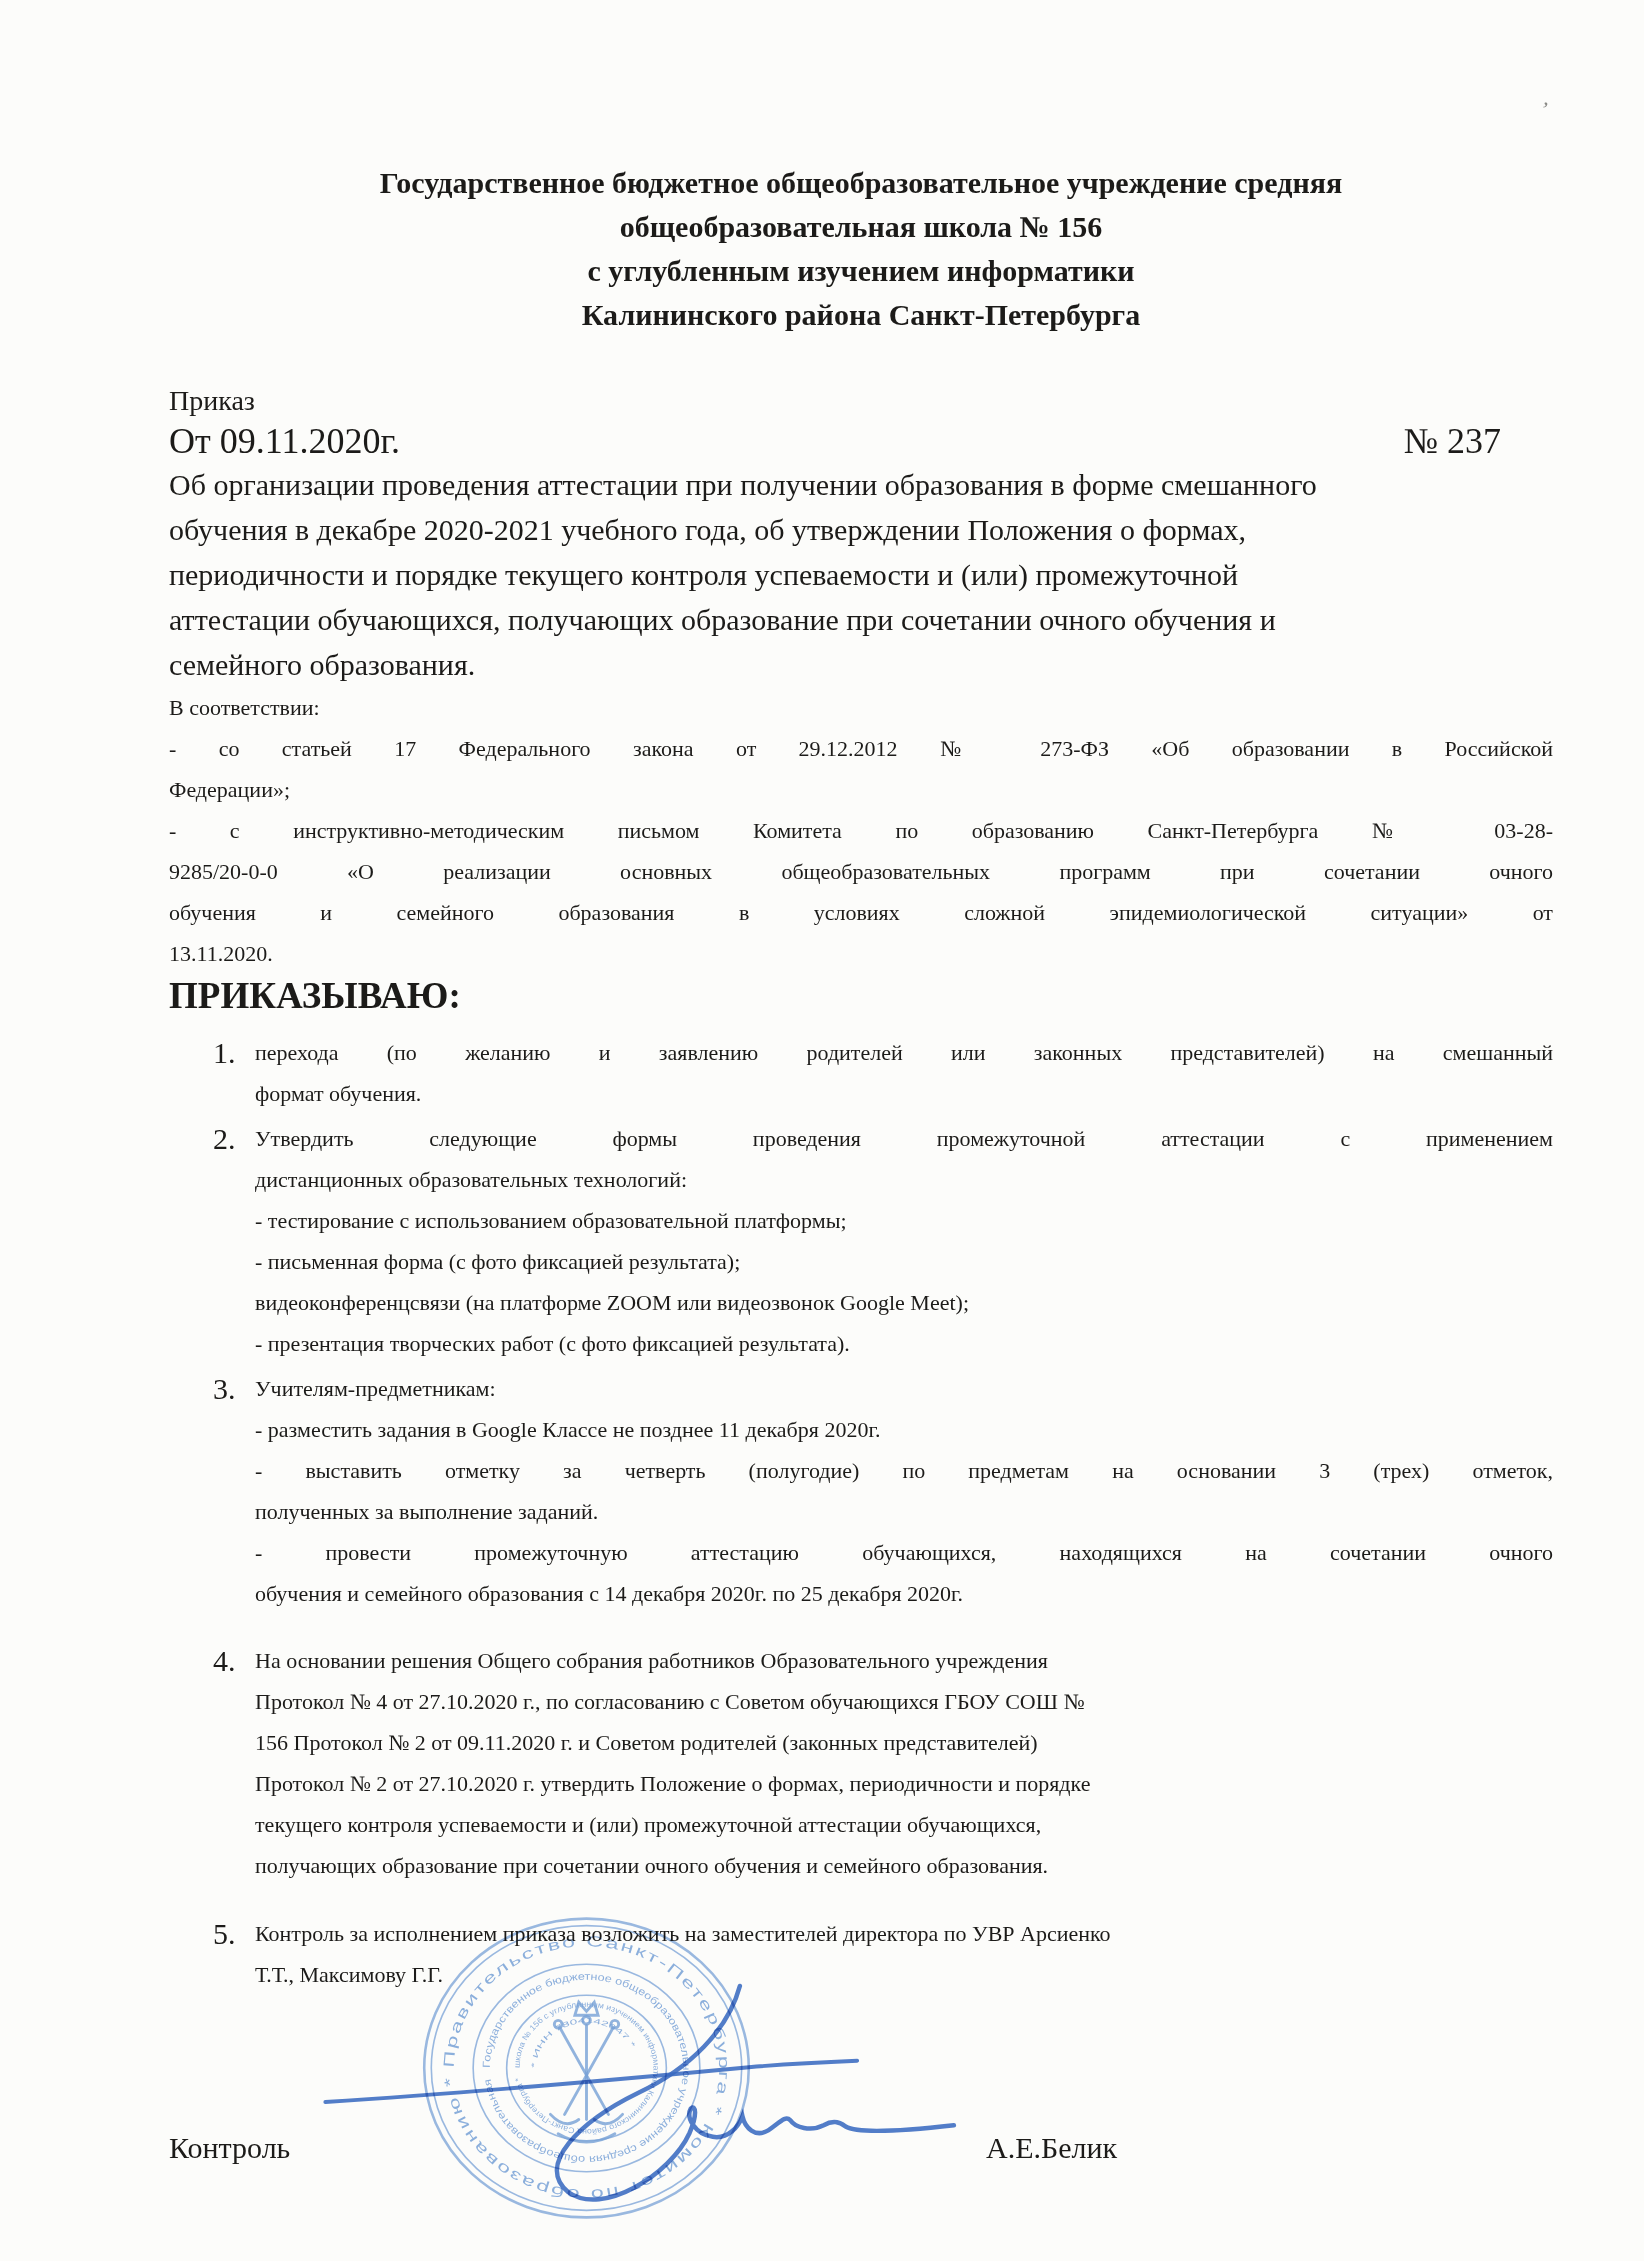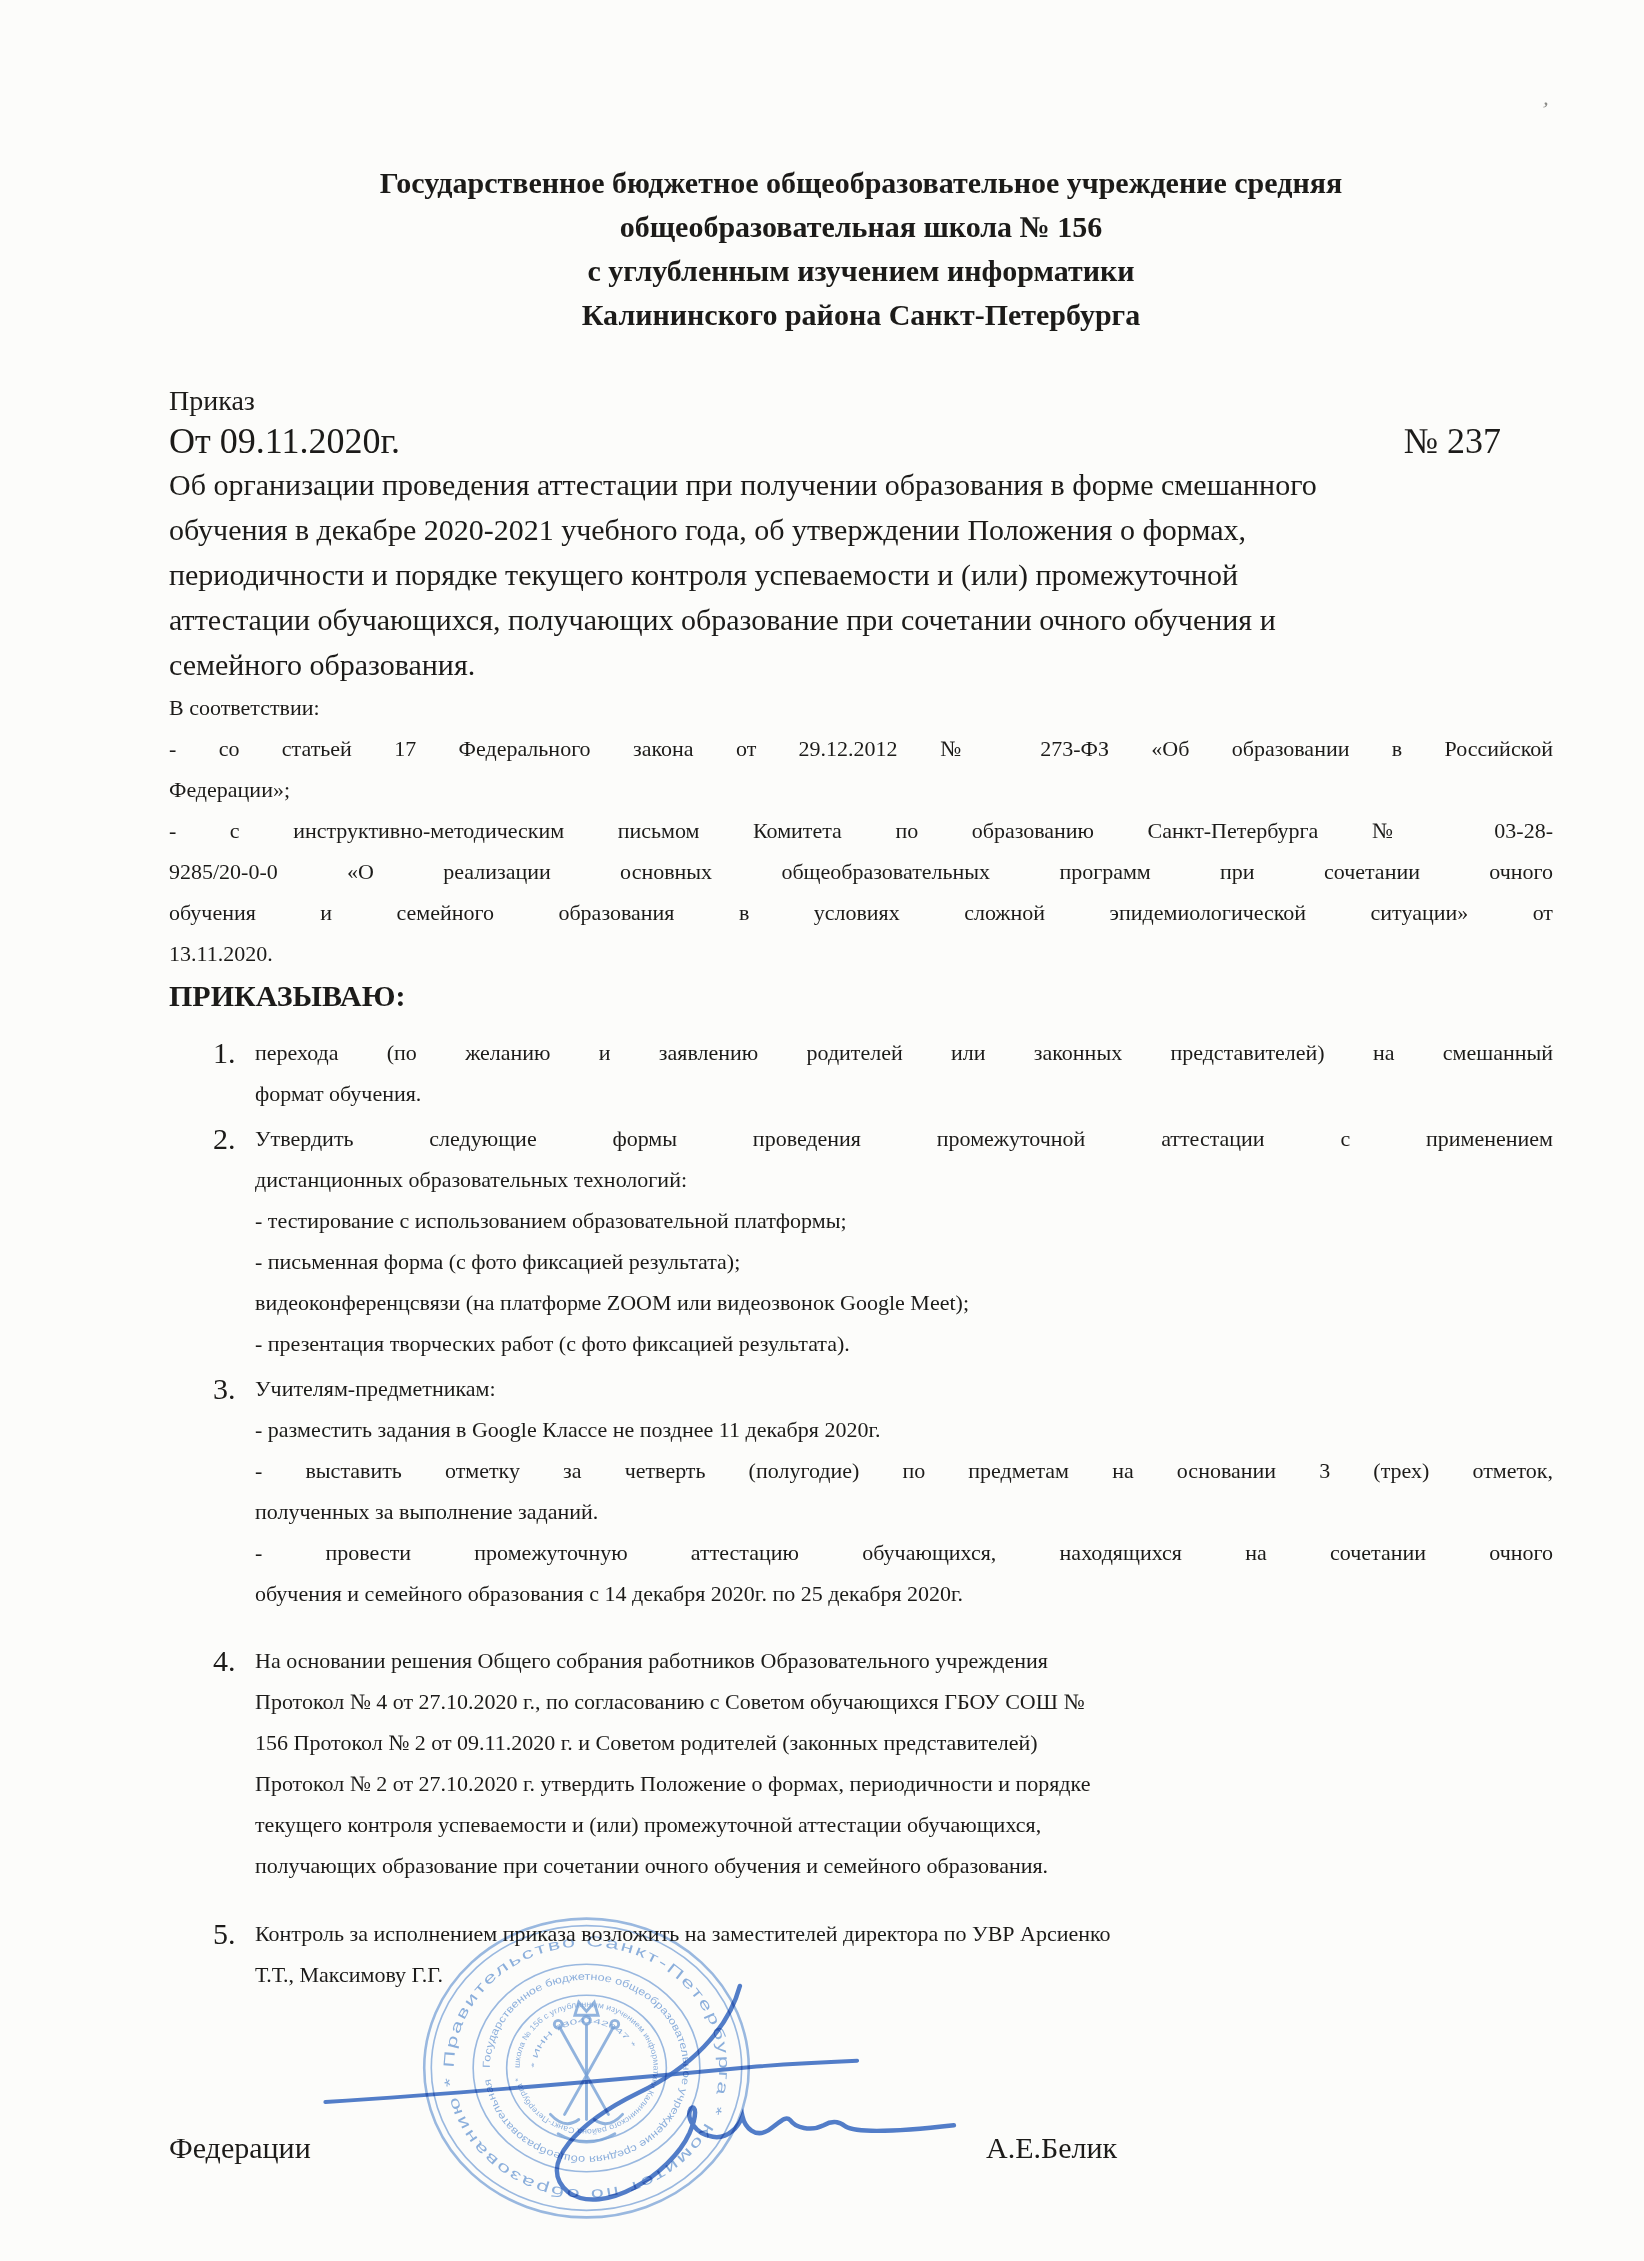--- a/index.html
+++ b/index.html
@@ -13,21 +13,21 @@
   .content{position:absolute;left:169px;top:0;width:1384px;}
   .top-spacer{height:161px;}
   .hdr{font-weight:bold;font-size:30px;line-height:44px;text-align:center;}
   .gap26{height:17px;}
   .order-title{font-size:28px;line-height:41px;text-align:left;margin-top:26px;}
   .date-row{font-size:36px;line-height:41px;display:flex;justify-content:space-between;}
   .date-row .num{margin-right:52px;}
   .subject{font-weight:normal;font-size:30px;line-height:45px;text-align:left;}
   .body-line{font-size:22px;line-height:41px;}
   .jfill{text-align:justify;text-align-last:justify;}
-  .resolve{font-weight:bold;font-size:30px;line-height:41px;margin-top:1.3px;}
+  .resolve{font-weight:bold;font-size:37px;line-height:41px;margin-top:1.3px;}
   .gap24{height:15.5px;}
   .item{position:relative;padding-left:86px;margin-bottom:3.9px;}
   .item .marker{position:absolute;left:44px;top:0;font-size:30px;line-height:41px;}
   .gap36{height:23px;}
   .footer-row{position:absolute;left:169px;top:2127px;width:1384px;font-size:30px;line-height:41px;}
   .footer-row .name{position:absolute;left:817px;top:0;}
   .stamp{position:absolute;left:406px;top:1907px;width:361px;height:322px;mix-blend-mode:multiply;opacity:.92;}
   .sig{position:absolute;left:277px;top:1946px;width:722px;height:303px;mix-blend-mode:multiply;}
   .artifact{position:absolute;left:1541px;top:97px;font-size:22px;color:#8a8a86;transform:rotate(12deg);}
 </style>
@@ -115,21 +115,21 @@
 
     <div class="gap36"></div>
     <div class="item">
       <span class="marker">5.</span>
       <div class="body-line">Контроль за исполнением приказа возложить на заместителей директора по УВР  Арсиенко</div>
       <div class="body-line">Т.Т., Максимову Г.Г.</div>
     </div>
   </div>
 
   <div class="footer-row">
-    <span>Федерации</span>
+    <span>Контроль</span>
     <span class="name">А.Е.Белик</span>
   </div>
 
   <svg class="stamp" viewBox="0 0 560 500" xmlns="http://www.w3.org/2000/svg">
     <g stroke="#6d9bd8" fill="none" stroke-opacity="0.75">
       <ellipse cx="280" cy="250" rx="252" ry="232" stroke-width="4"></ellipse>
       <ellipse cx="280" cy="250" rx="241" ry="221" stroke-width="2.5"></ellipse>
       <ellipse cx="280" cy="250" rx="176" ry="161" stroke-width="2.5"></ellipse>
       <ellipse cx="280" cy="250" rx="124" ry="113" stroke-width="2.5"></ellipse>
     </g>

